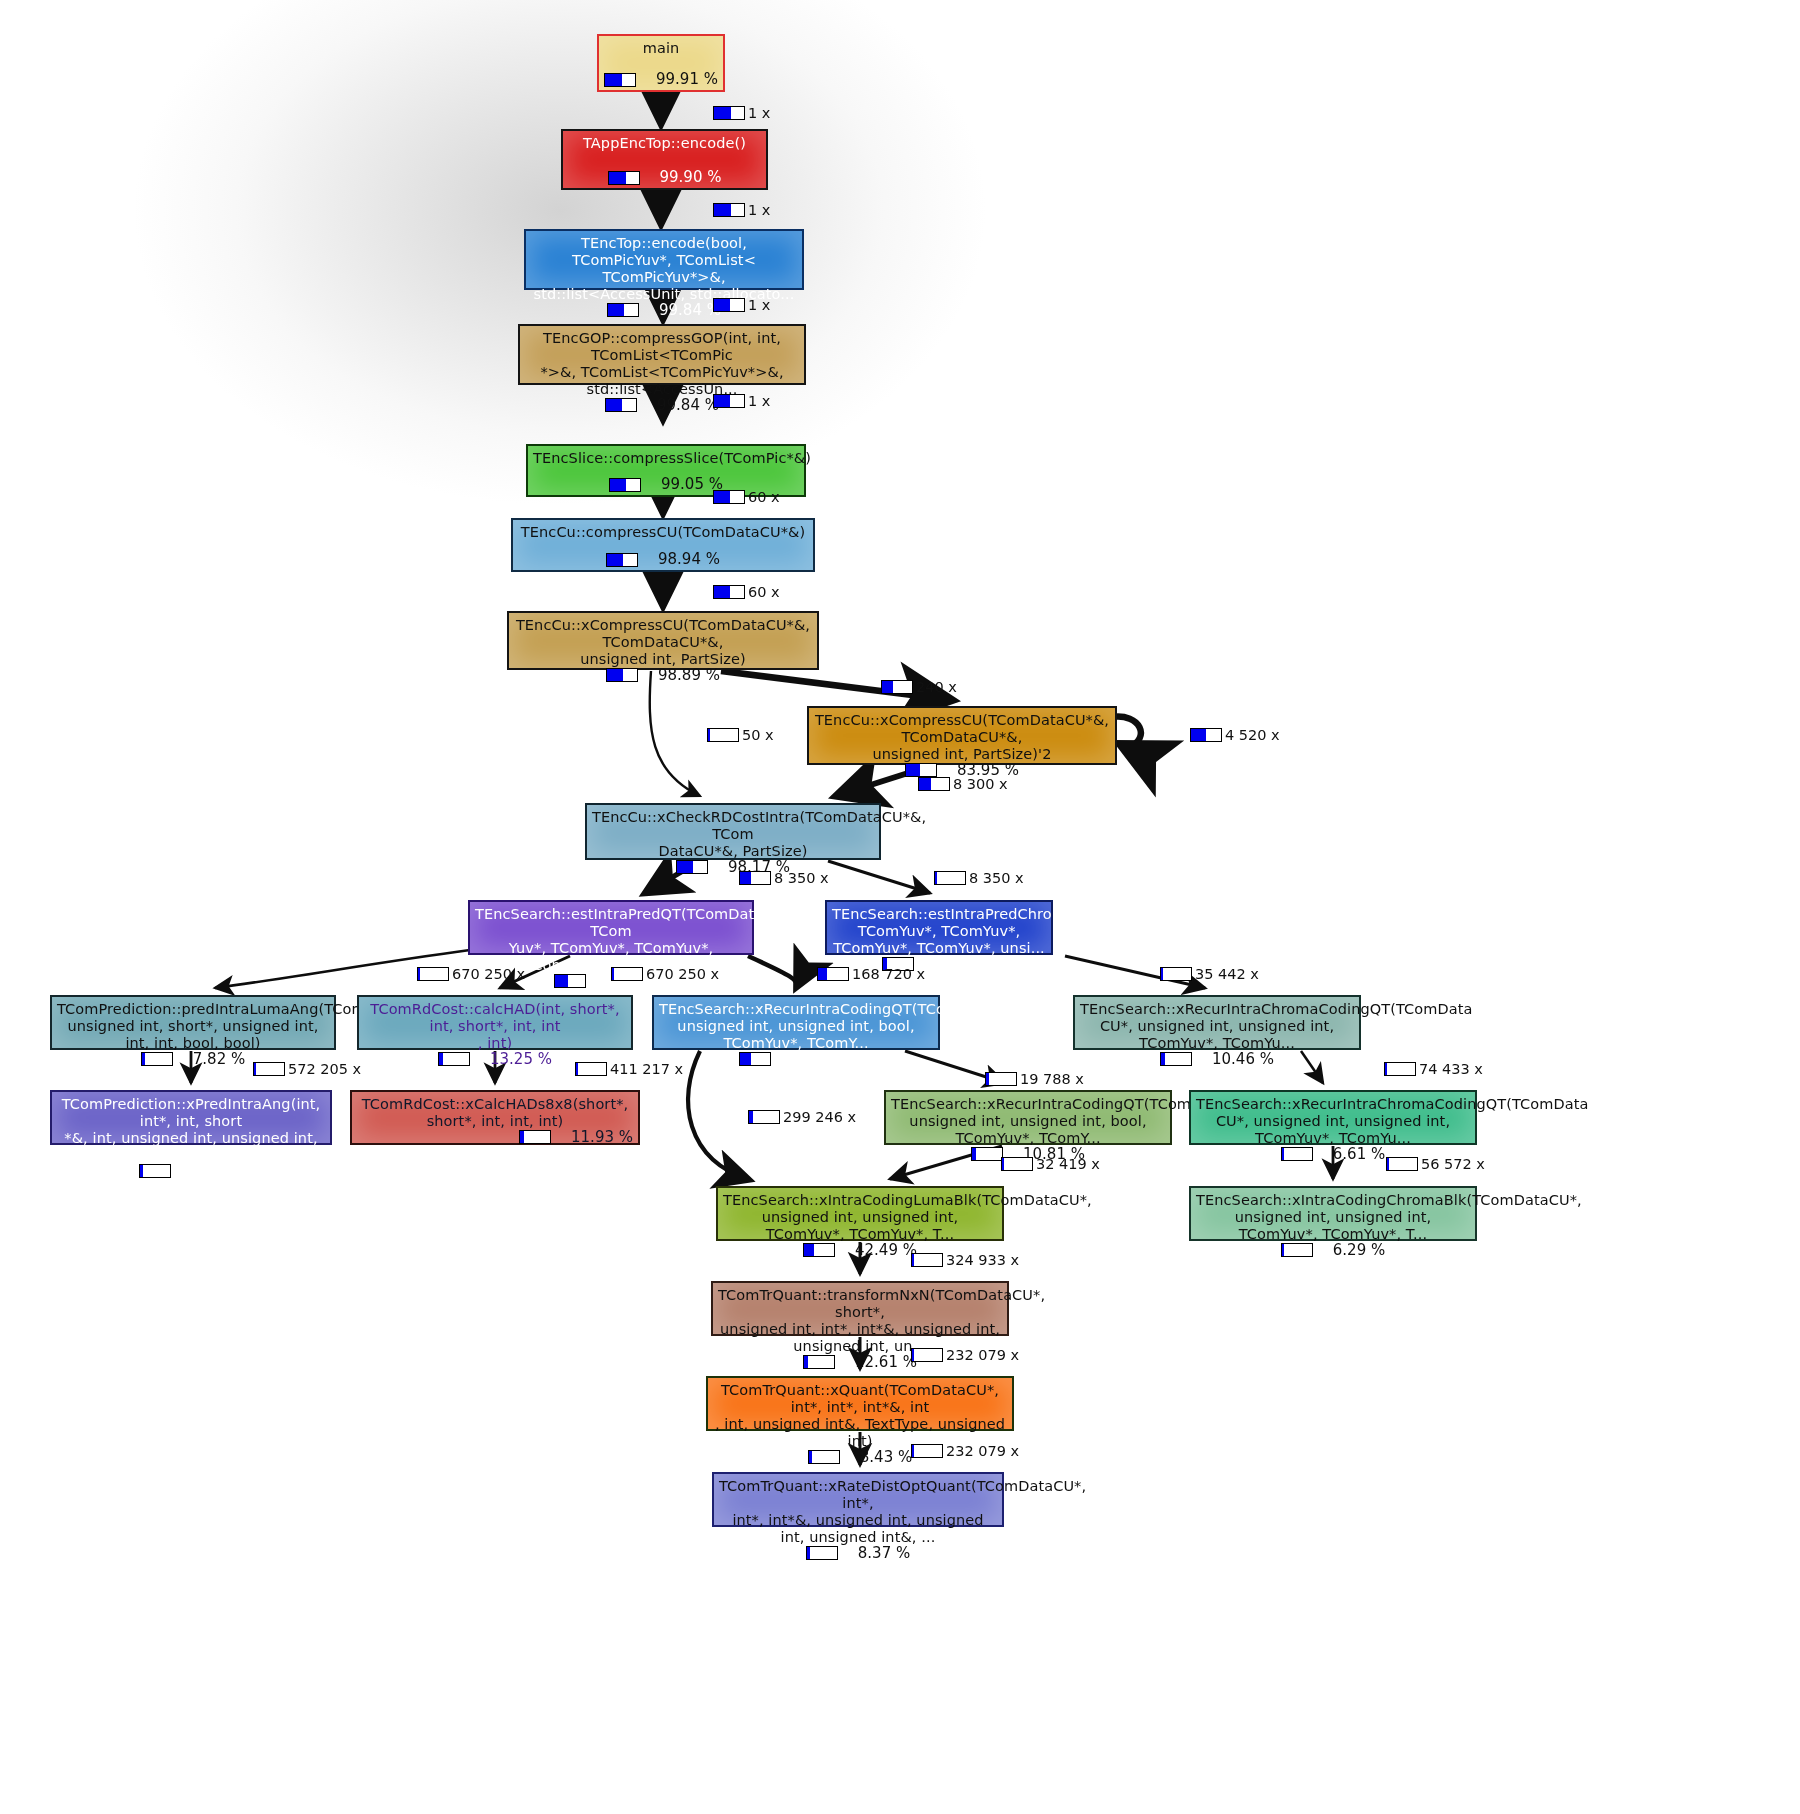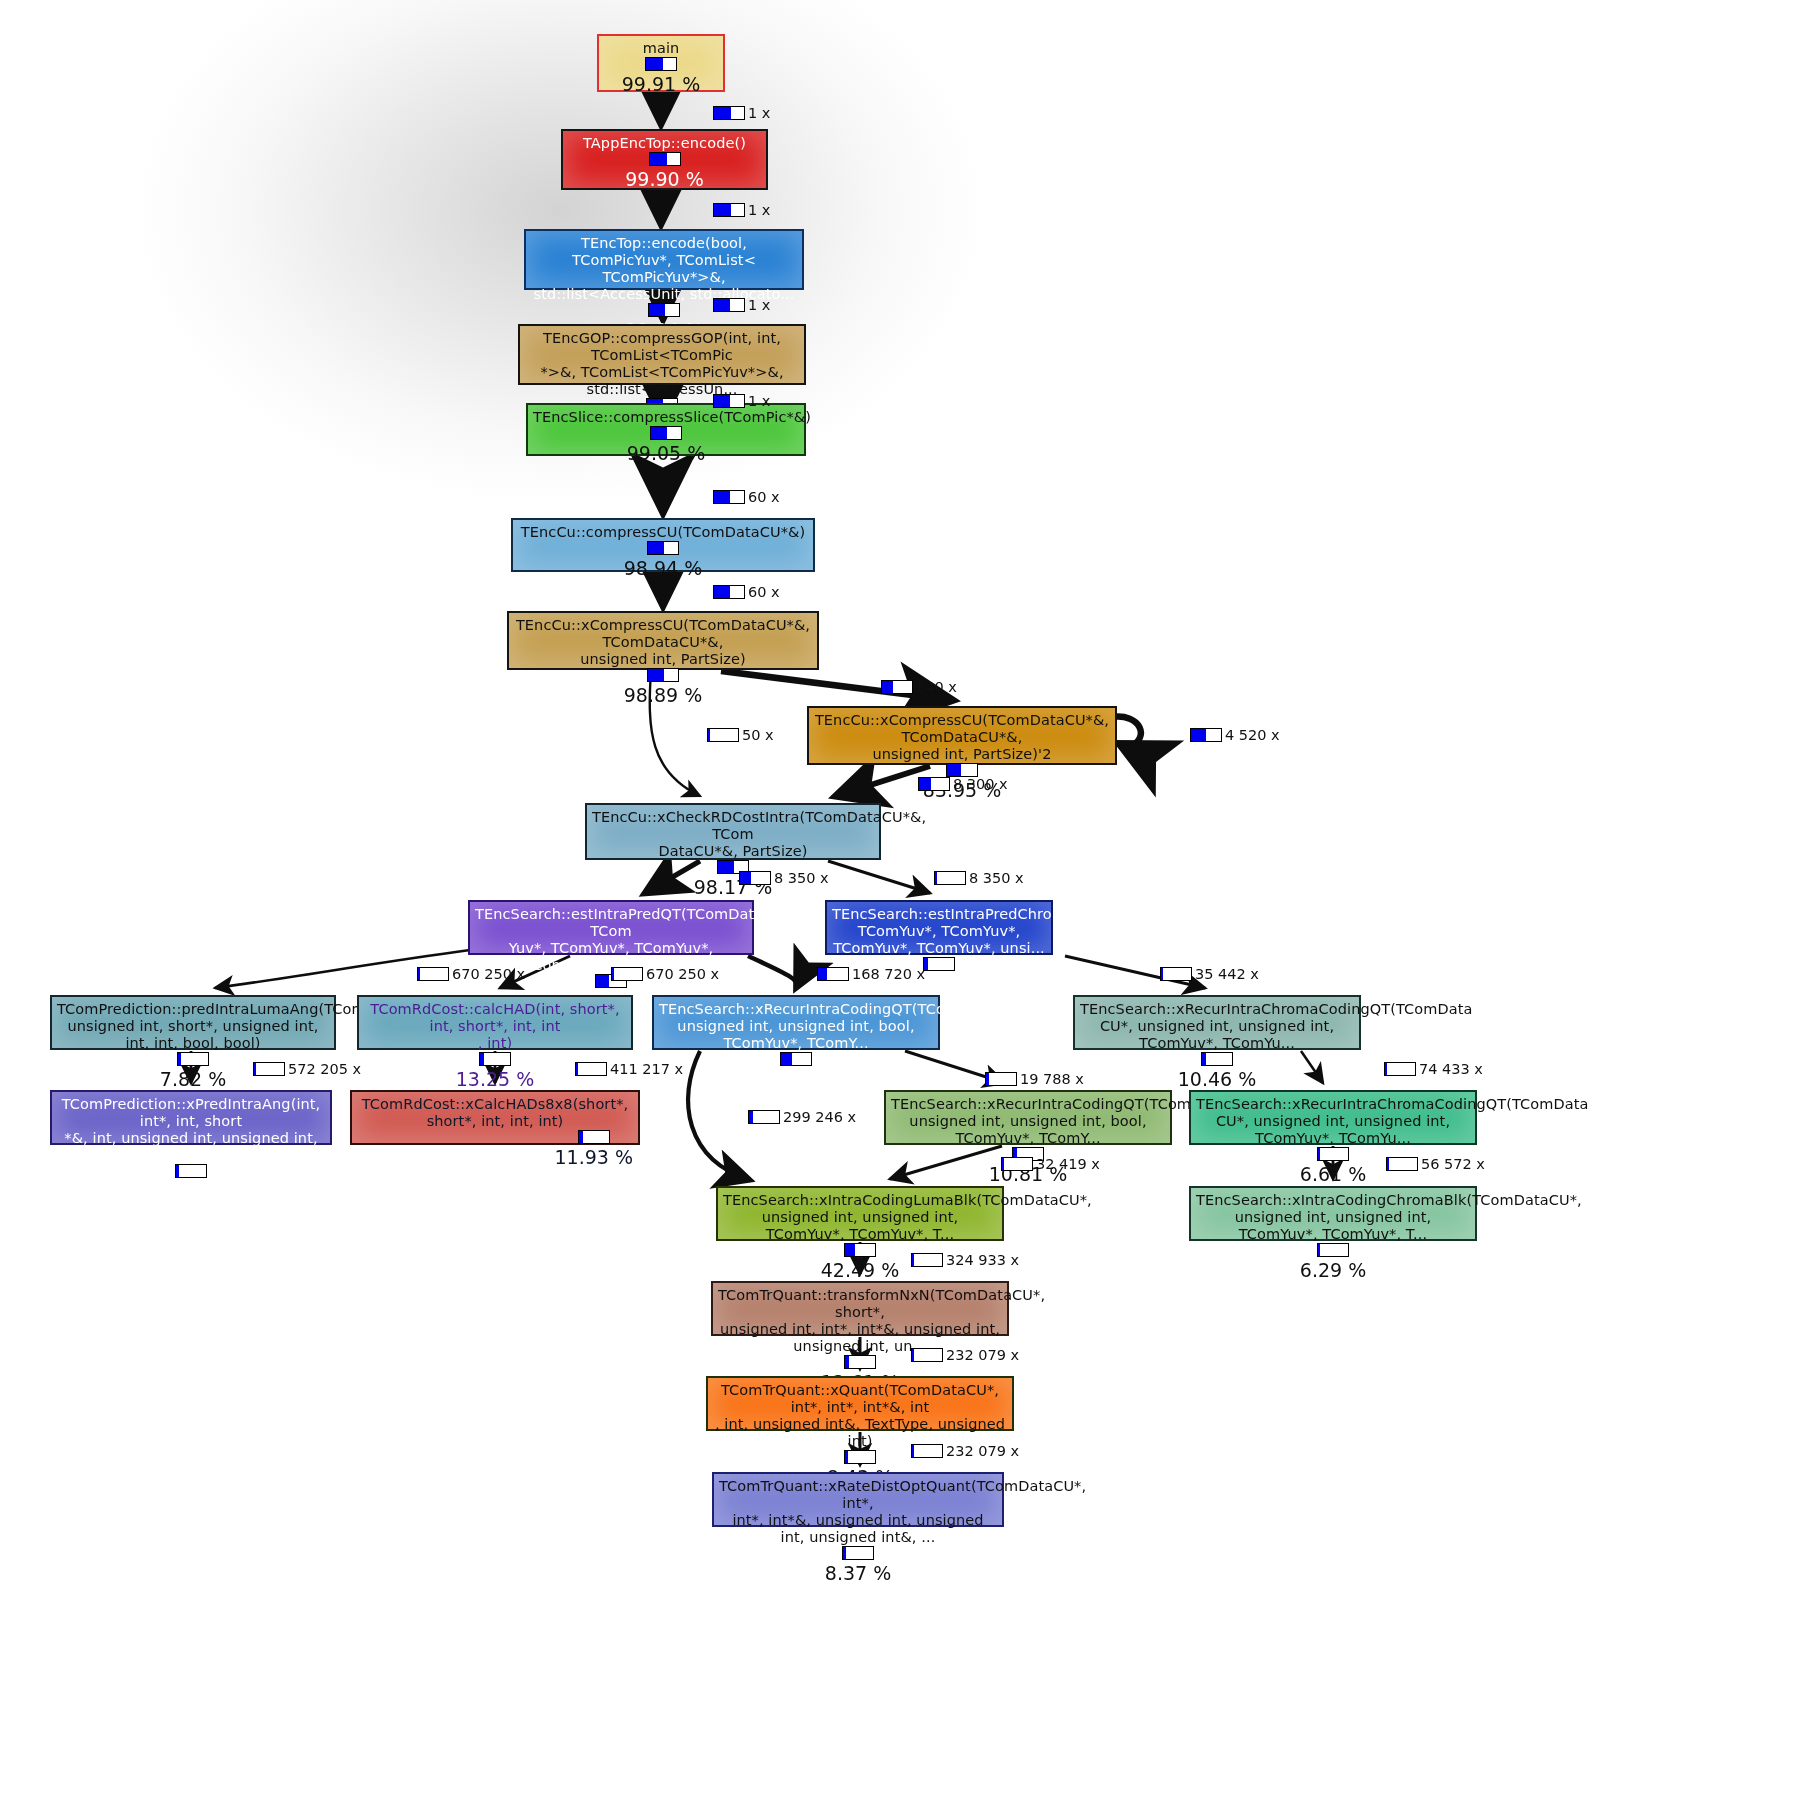--- a/index.html
+++ b/index.html
@@ -23,21 +23,21 @@
     padding:4px 5px 3px 5px;
     box-shadow:inset 0 0 26px 6px rgba(255,255,255,.22);
   }
   .node .nlabel{
     width:100%;text-align:center;line-height:1.17;
     font-size:14.5px;letter-spacing:.1px;
     white-space:pre-line;
   }
   .node .nfoot{
     margin-top:auto;display:flex;align-items:center;justify-content:center;
-    gap:4px;font-size:19px;line-height:1;flex-direction:column;
+    gap:20px;font-size:15px;line-height:1;
   }
   .costbar{
     width:30px;height:12px;border:1px solid #000;background:#ffffff;
     display:inline-block;position:relative;flex:none;
   }
   .costbar i{position:absolute;left:0;top:0;bottom:0;background:#0000f0;display:block;}
 
   .edgelabel{
     position:absolute;display:flex;align-items:center;gap:3px;
     font-size:14.5px;color:#111;white-space:nowrap;line-height:1;
@@ -140,21 +140,21 @@
     <div class="node" style="left: 518px; top: 324px; width: 288px; height: 61px; background: rgb(196, 160, 90); border-color: rgb(20, 20, 20); color: rgb(16, 16, 16);">
       <div class="nlabel">TEncGOP::compressGOP(int, int, TComList&lt;TComPic
 *&gt;&amp;, TComList&lt;TComPicYuv*&gt;&amp;, std::list&lt;AccessUn...</div>
       <div class="nfoot">
         <span class="costbar">
           <i style="width: 16px; background: rgb(0, 0, 240);"></i>
         </span>
         <span>99.84 %</span>
       </div>
     </div>
-    <div class="node" style="left: 526px; top: 403px; width: 280px; height: 53px; background: rgb(75, 198, 58); border-color: rgb(13, 58, 8); color: rgb(16, 16, 16);">
+    <div class="node" style="left: 526px; top: 444px; width: 280px; height: 53px; background: rgb(75, 198, 58); border-color: rgb(13, 58, 8); color: rgb(16, 16, 16);">
       <div class="nlabel">TEncSlice::compressSlice(TComPic*&amp;)</div>
       <div class="nfoot">
         <span class="costbar">
           <i style="width: 16px; background: rgb(0, 0, 240);"></i>
         </span>
         <span>99.05 %</span>
       </div>
     </div>
     <div class="node" style="left: 511px; top: 518px; width: 304px; height: 54px; background: rgb(111, 175, 216); border-color: rgb(16, 43, 68); color: rgb(16, 16, 16);">
       <div class="nlabel">TEncCu::compressCU(TComDataCU*&amp;)</div>

